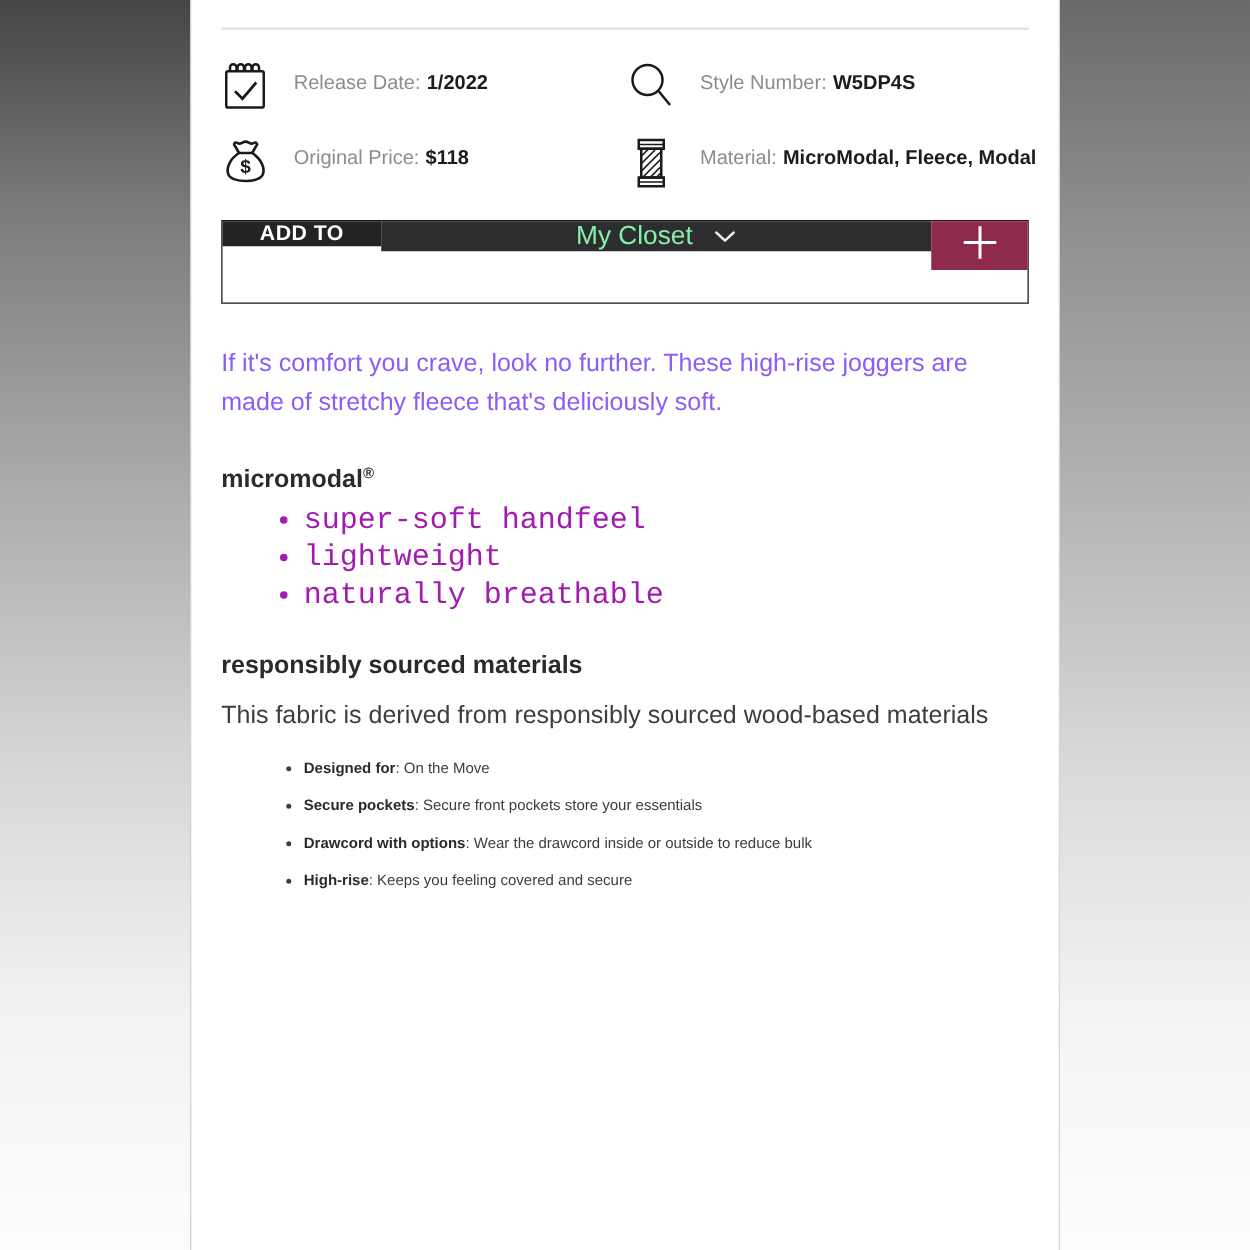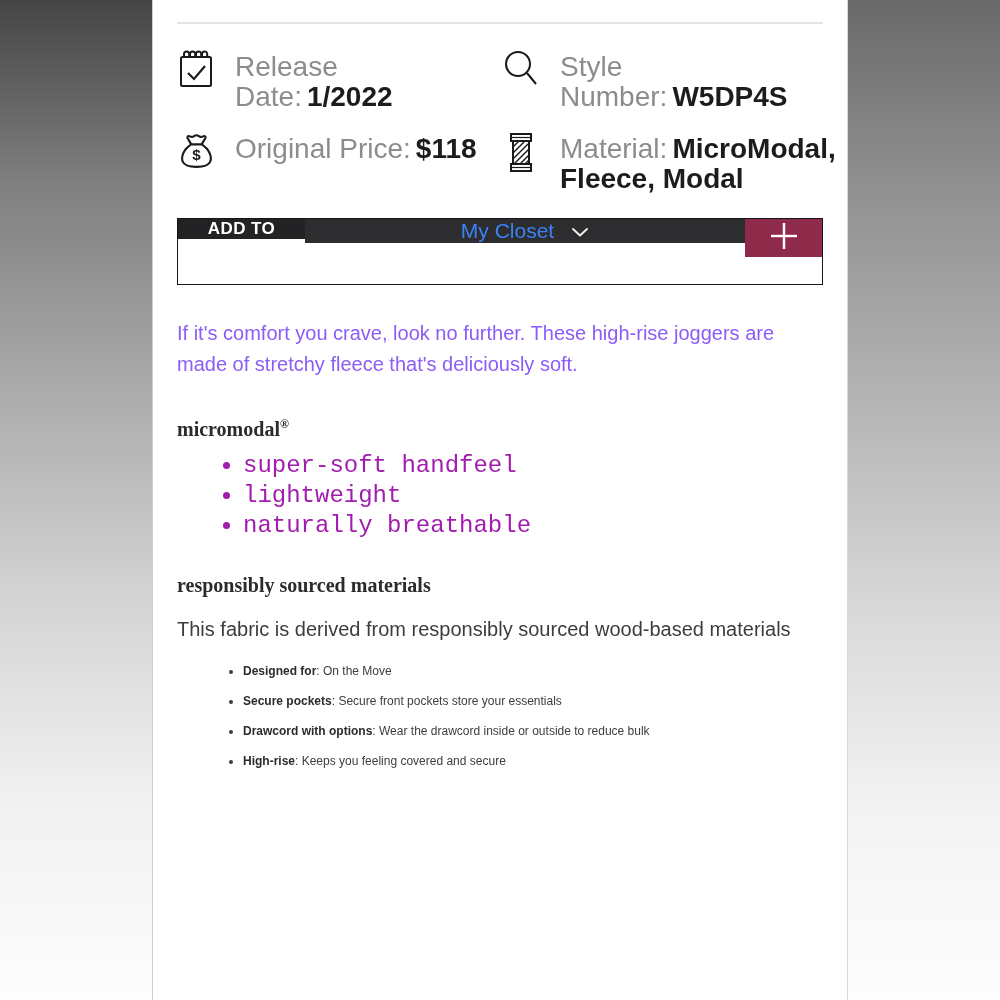--- a/index.html
+++ b/index.html
@@ -28,49 +28,49 @@
   
   .info-grid {
     margin-top: 28px;
     display: grid;
     grid-template-columns: 325px 1fr;
     row-gap: 22px;
   }
   .info-item { display: flex; align-items: flex-start; }
   .icon-box { width: 38px; flex: 0 0 38px; display: flex; justify-content: center; margin-top: -4px; }
   .icon-box svg { display: block; }
-  .info-text { font-size: 28px; line-height: 30px; margin-left: 20px; }
+  .info-text { font-size: 16px; line-height: 30px; margin-left: 20px; }
   .info-text.material { width: 272px; }
   .info-label { color: #8c8c8c; }
   .info-value { color: #1c1c1c; font-weight: bold; margin-left: 5px; }
 
   
   .addto-bar {
     margin-top: 24px; height: 67px;
     display: flex; align-items: flex-start;
     border: 1px solid #161616;
   }
   .bar-addto {
     width: 127px; flex: 0 0 127px; background: #232326;
     display: flex; align-items: center; justify-content: center;
     color: #ffffff; font-weight: bold; font-size: 17px; letter-spacing: 0.4px;
   }
   .bar-dropdown {
     flex: 1; background: #2d2d2f;
     display: flex; align-items: center; justify-content: center; gap: 17px;
-    color: #3b82f6; font-size: 21px; cursor: pointer;
+    color: #86efac; font-size: 21px; cursor: pointer;
   }
   .bar-plus {
     width: 77px; flex: 0 0 77px; background: #8e2b4b;
     display: flex; align-items: center; justify-content: center; cursor: pointer;
   }
 
   
   .description { margin-top: 33px; font-size: 20px; line-height: 31px; color: #8b5cf6; }
-  h3.section-heading { margin-top: 28px; font-size: 20px; line-height: 32px; color: #2b2b2b; font-weight: bold; font-family: Liberation Serif, serif; }
+  h3.section-heading { margin-top: 28px; font-size: 20px; line-height: 24px; color: #2b2b2b; font-weight: bold; }
   h3.section-heading sup { font-size: 12px; }
   .section-para { margin-top: 13px; font-size: 20px; line-height: 30px; color: #3d3d3d; }
   .section-para sup { font-size: 12px; }
   ul.bullet-list { margin-top: 6px; padding-left: 66px; }
   ul.bullet-list li { font-size: 24px; line-height: 30px; color: #a21caf; font-family: Liberation Mono, monospace; }
   ul.features-list { margin-top: 12px; padding-left: 66px; }
   ul.features-list li { font-size: 12px; line-height: 30px; color: #3d3d3d; }
   ul.features-list li b { color: #2b2b2b; }
 </style>
 </head>

